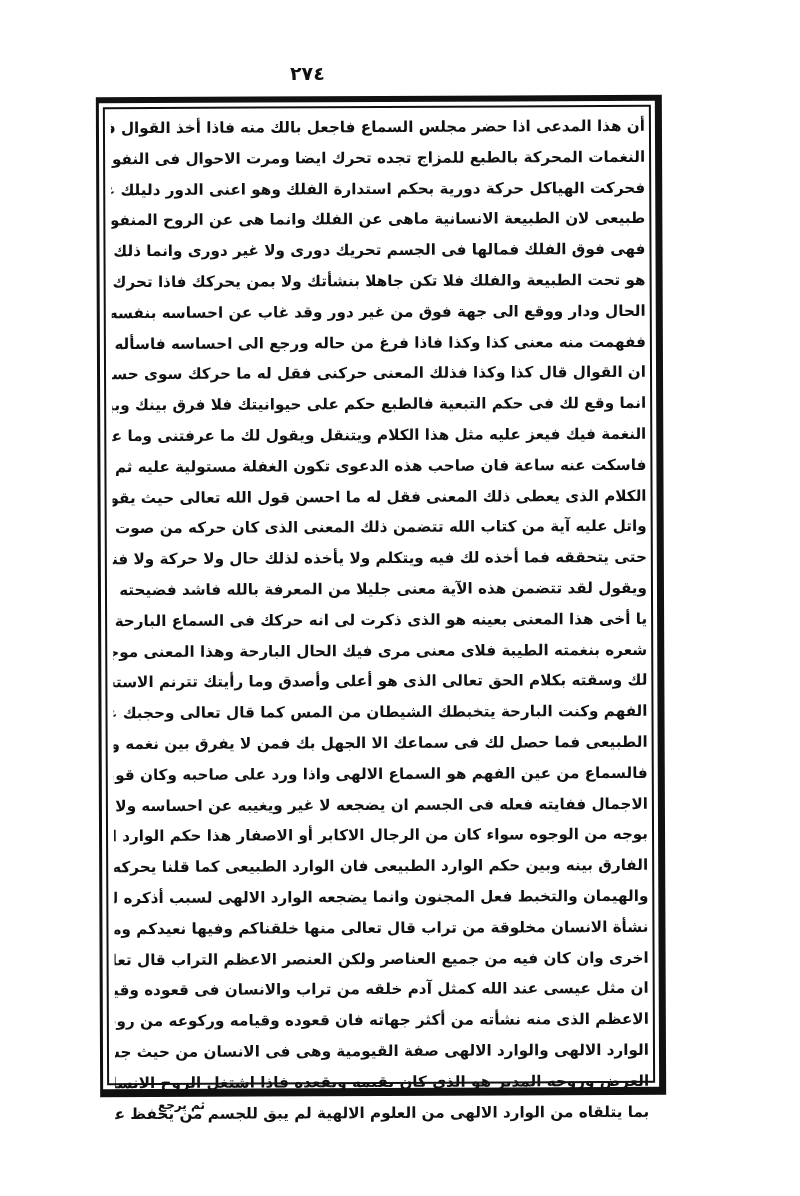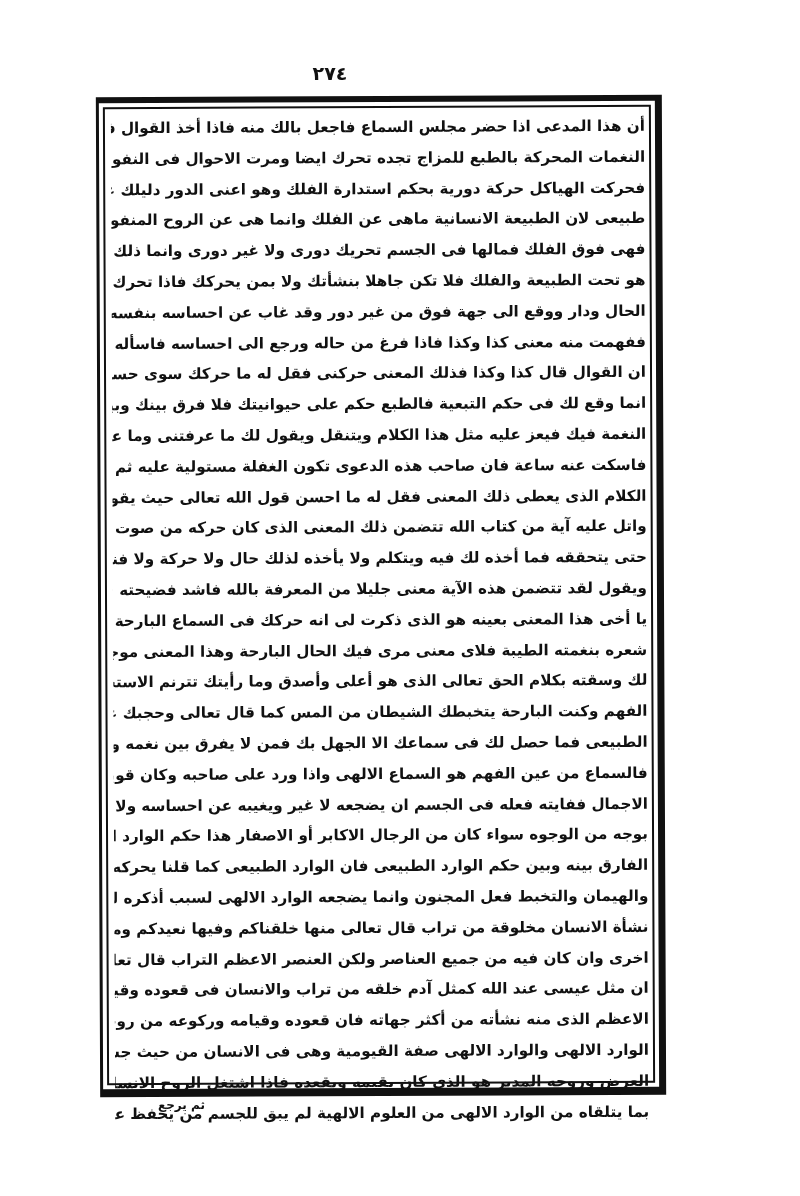--- a/index.html
+++ b/index.html
@@ -13,21 +13,21 @@
     position: relative;
     overflow: hidden;
     font-family: "DejaVu Sans", sans-serif;
     color: #111111;
   }
   .page-number {
     position: absolute;
     top: 62px;
     left: 290px;
     width: 80px;
-    text-align: center;
+    text-align: left;
     font-family: "DejaVu Sans", sans-serif;
     font-weight: bold;
     font-size: 19px;
     letter-spacing: 1px;
     color: #111;
   }
   .frame-outer {
     position: absolute;
     left: 98px;
     top: 96px;

